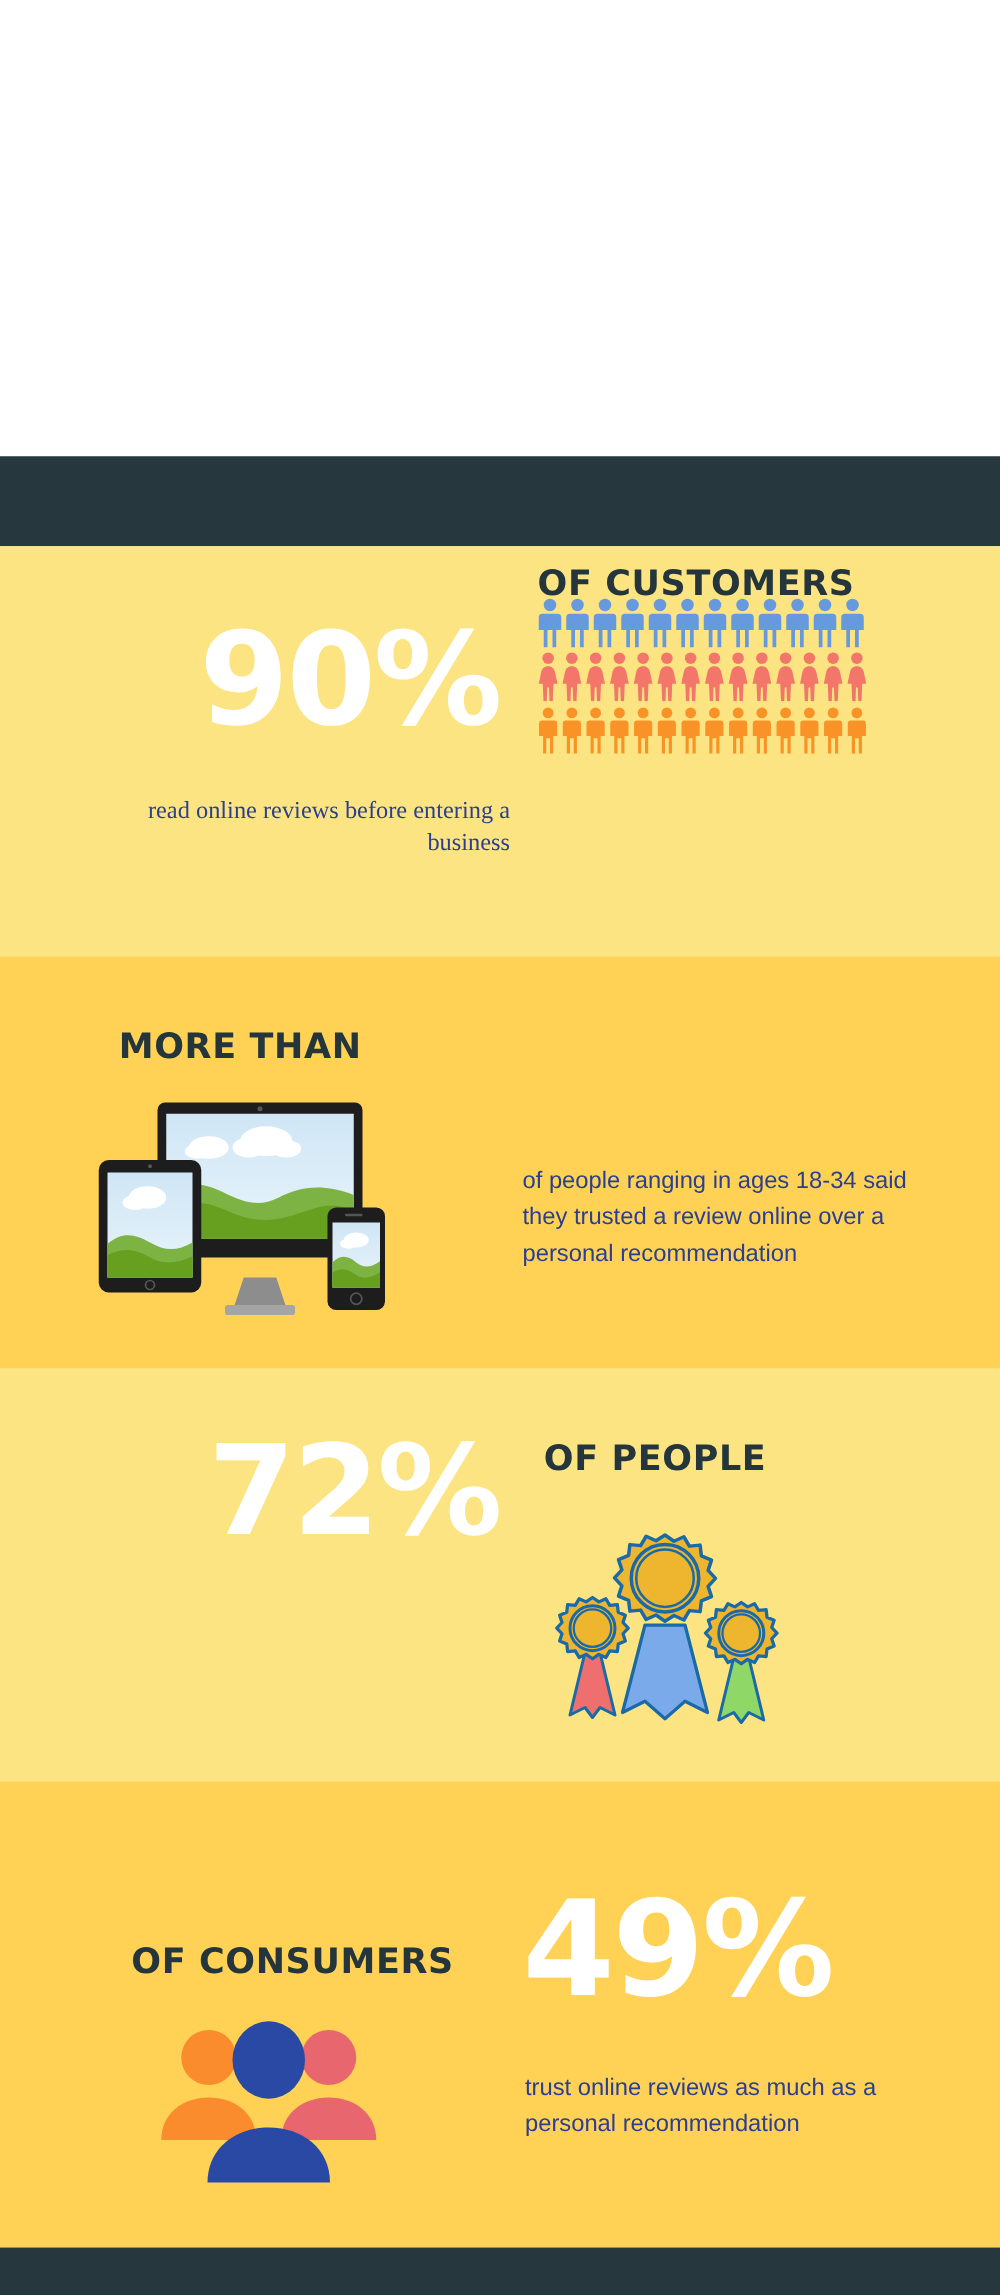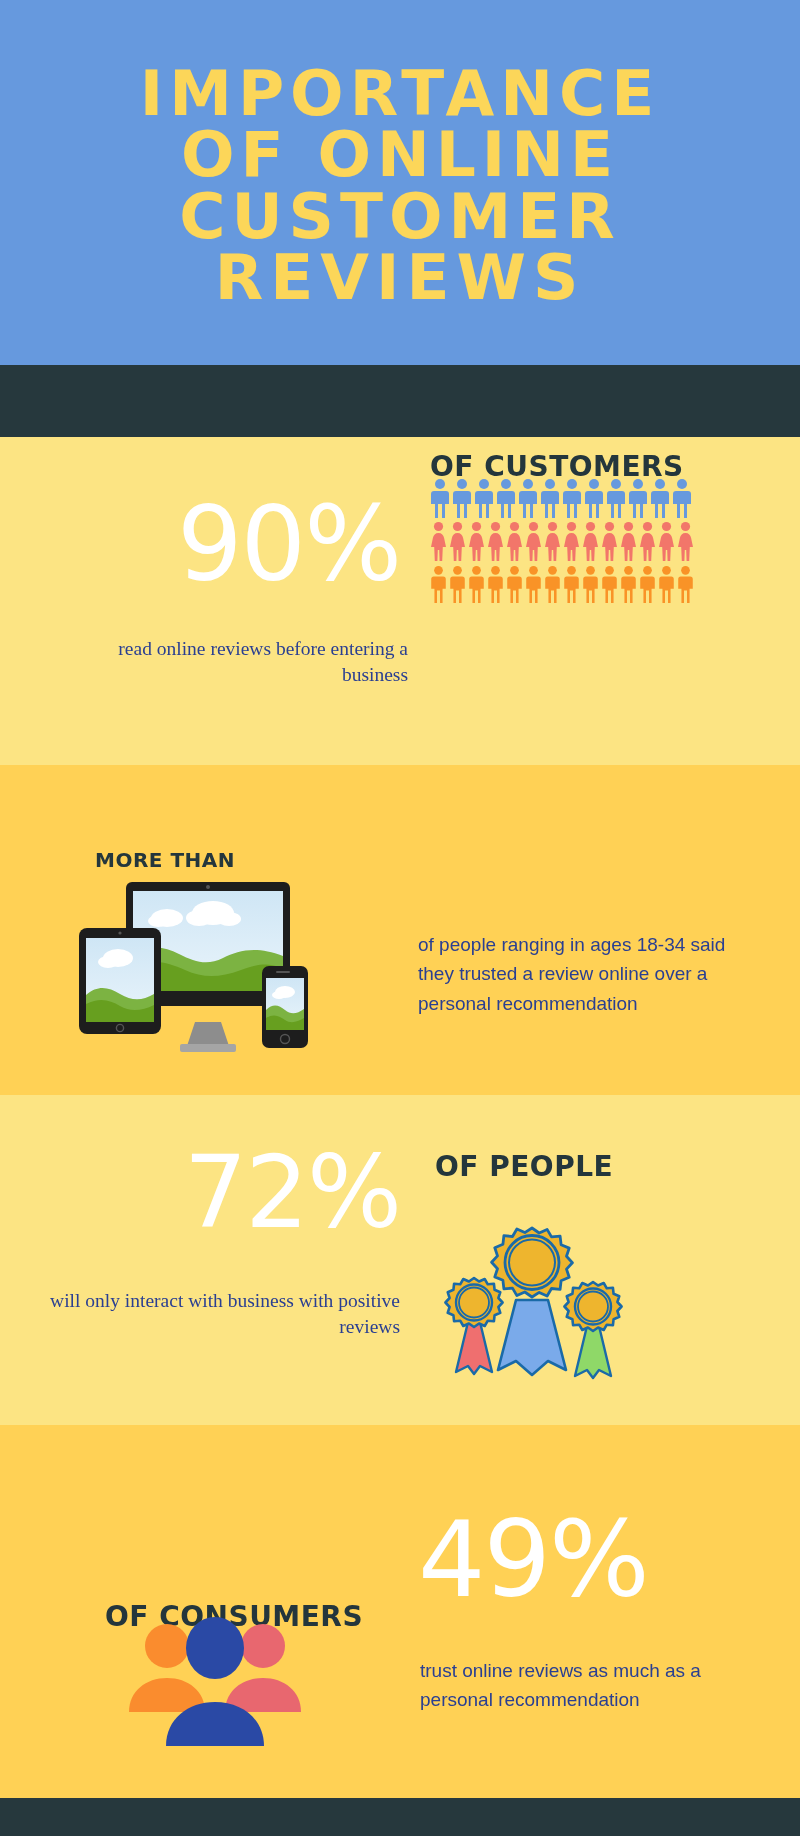--- a/index.html
+++ b/index.html
@@ -57,21 +57,21 @@
 
   .footer-band {
     position:absolute; left:0; top:1798px;
     width:800px; height:38px;
     background:#26383d;
   }
 
   
   .bignum {
     font-family:"DejaVu Sans", sans-serif;
-    font-weight:400;
+    font-weight:700;
     color:#ffffff;
     letter-spacing:-2px;
     line-height:0.86;
   }
   .kicker {
     font-family:"DejaVu Sans", sans-serif;
     font-weight:700;
     color:#24363c;
     letter-spacing:0.5px;
   }
@@ -102,22 +102,22 @@
     position:absolute; left:430px; top:438px;
     font-size:28px;
     margin-top:12px;
   }
   .people-grid { position:absolute; left:430px; top:478px; width:330px; }
   .prow { display:flex; gap:2px; align-items:flex-end; margin-bottom:3px; }
   .prow svg { display:block; }
 
   
   .s2-kicker {
-    position:absolute; left:95px; top:848px;
-    font-size:20px;
+    position:absolute; left:95px; top:820px;
+    font-size:28px;
   }
   .s2-num {
     position:absolute; left:415px; top:786px;
     font-size:112px;
     letter-spacing:0px;
   }
   .s2-caption {
     position:absolute; left:418px; top:930px;
     width:320px;
   }
@@ -136,45 +136,36 @@
   .s3-kicker {
     position:absolute; left:435px; top:1150px;
     font-size:28px;
   }
   .medals { position:absolute; left:428px; top:1222px; }
 
   
   .s4-kicker {
     position:absolute; left:105px; top:1552px;
     font-size:28px;
-    margin-top:48px;
   }
   .s4-num {
     position:absolute; left:418px; top:1514px;
     font-size:106px;
   }
   .s4-caption {
     position:absolute; left:420px; top:1656px;
     width:320px;
   }
   .group-icon { position:absolute; left:120px; top:1608px; }
 </style>
 </head>
 <body>
 
 <div id="page">
 
-  <div class="title-band">
-    <div class="title-text">
-      <span class="l l1">IMPORTANCE</span>
-      <span class="l l2">OF ONLINE</span>
-      <span class="l l3">CUSTOMER</span>
-      <span class="l l4">REVIEWS</span>
-    </div>
-  </div>
   <div class="dark-band"></div>
 
   <div class="section sec-light sec1"></div>
 
   <div class="bignum s1-num">90%</div>
   <div class="body-copy s1-caption">read online reviews before entering a business</div>
   <div class="kicker s1-kicker">OF CUSTOMERS</div>
 
   <div class="people-grid">
     <div class="prow">
@@ -392,21 +383,20 @@
       <ellipse cx="210" cy="112" rx="10" ry="6" fill="#fff"></ellipse>
       <ellipse cx="204" cy="115" rx="7" ry="4" fill="#fff"></ellipse>
       <rect x="201" y="91" width="14" height="2" rx="1" fill="#555"></rect>
       <circle cx="210" cy="159" r="4.5" fill="none" stroke="#555" stroke-width="1.4"></circle>
     </svg>
   </div>
 
   <div class="section sec-light sec3"></div>
 
   <div class="bignum s3-num">72%</div>
-  <div class="body-copy s3-caption">will only interact with business with positive reviews</div>
   <div class="kicker s3-kicker">OF PEOPLE</div>
 
   <div class="medals">
     <svg width="210" height="160" viewBox="0 0 210 160">
 
       <g>
         <path d="M40 100 L28 150 L40 144 L46 152 L52 144 L64 150 L52 100Z" fill="#ef6f6f" stroke="#1a6aa8" stroke-width="2.4" stroke-linejoin="round"></path>
         <path d="M46 56 l5.1 3.5 5.6-2.5 3.1 5.3 6.1-.6 .7 6.1 5.7 2.4-1.9 5.8 4.2 4.5-4.2 4.5 1.9 5.8-5.7 2.4-.7 6.1-6.1-.6-3.1 5.3-5.6-2.5L46 105l-5.1-3.5-5.6 2.5-3.1-5.3-6.1.6-.7-6.1-5.7-2.4 1.9-5.8L17.4 80.5l4.2-4.5-1.9-5.8 5.7-2.4.7-6.1 6.1.6 3.1-5.3 5.6 2.5Z" fill="#eeb52e" stroke="#1a6aa8" stroke-width="2.6" stroke-linejoin="round"></path>
         <circle cx="46" cy="80.5" r="18" fill="none" stroke="#1a6aa8" stroke-width="2.4"></circle>
         <circle cx="46" cy="80.5" r="15" fill="#eeb52e" stroke="#1a6aa8" stroke-width="1.8"></circle>

